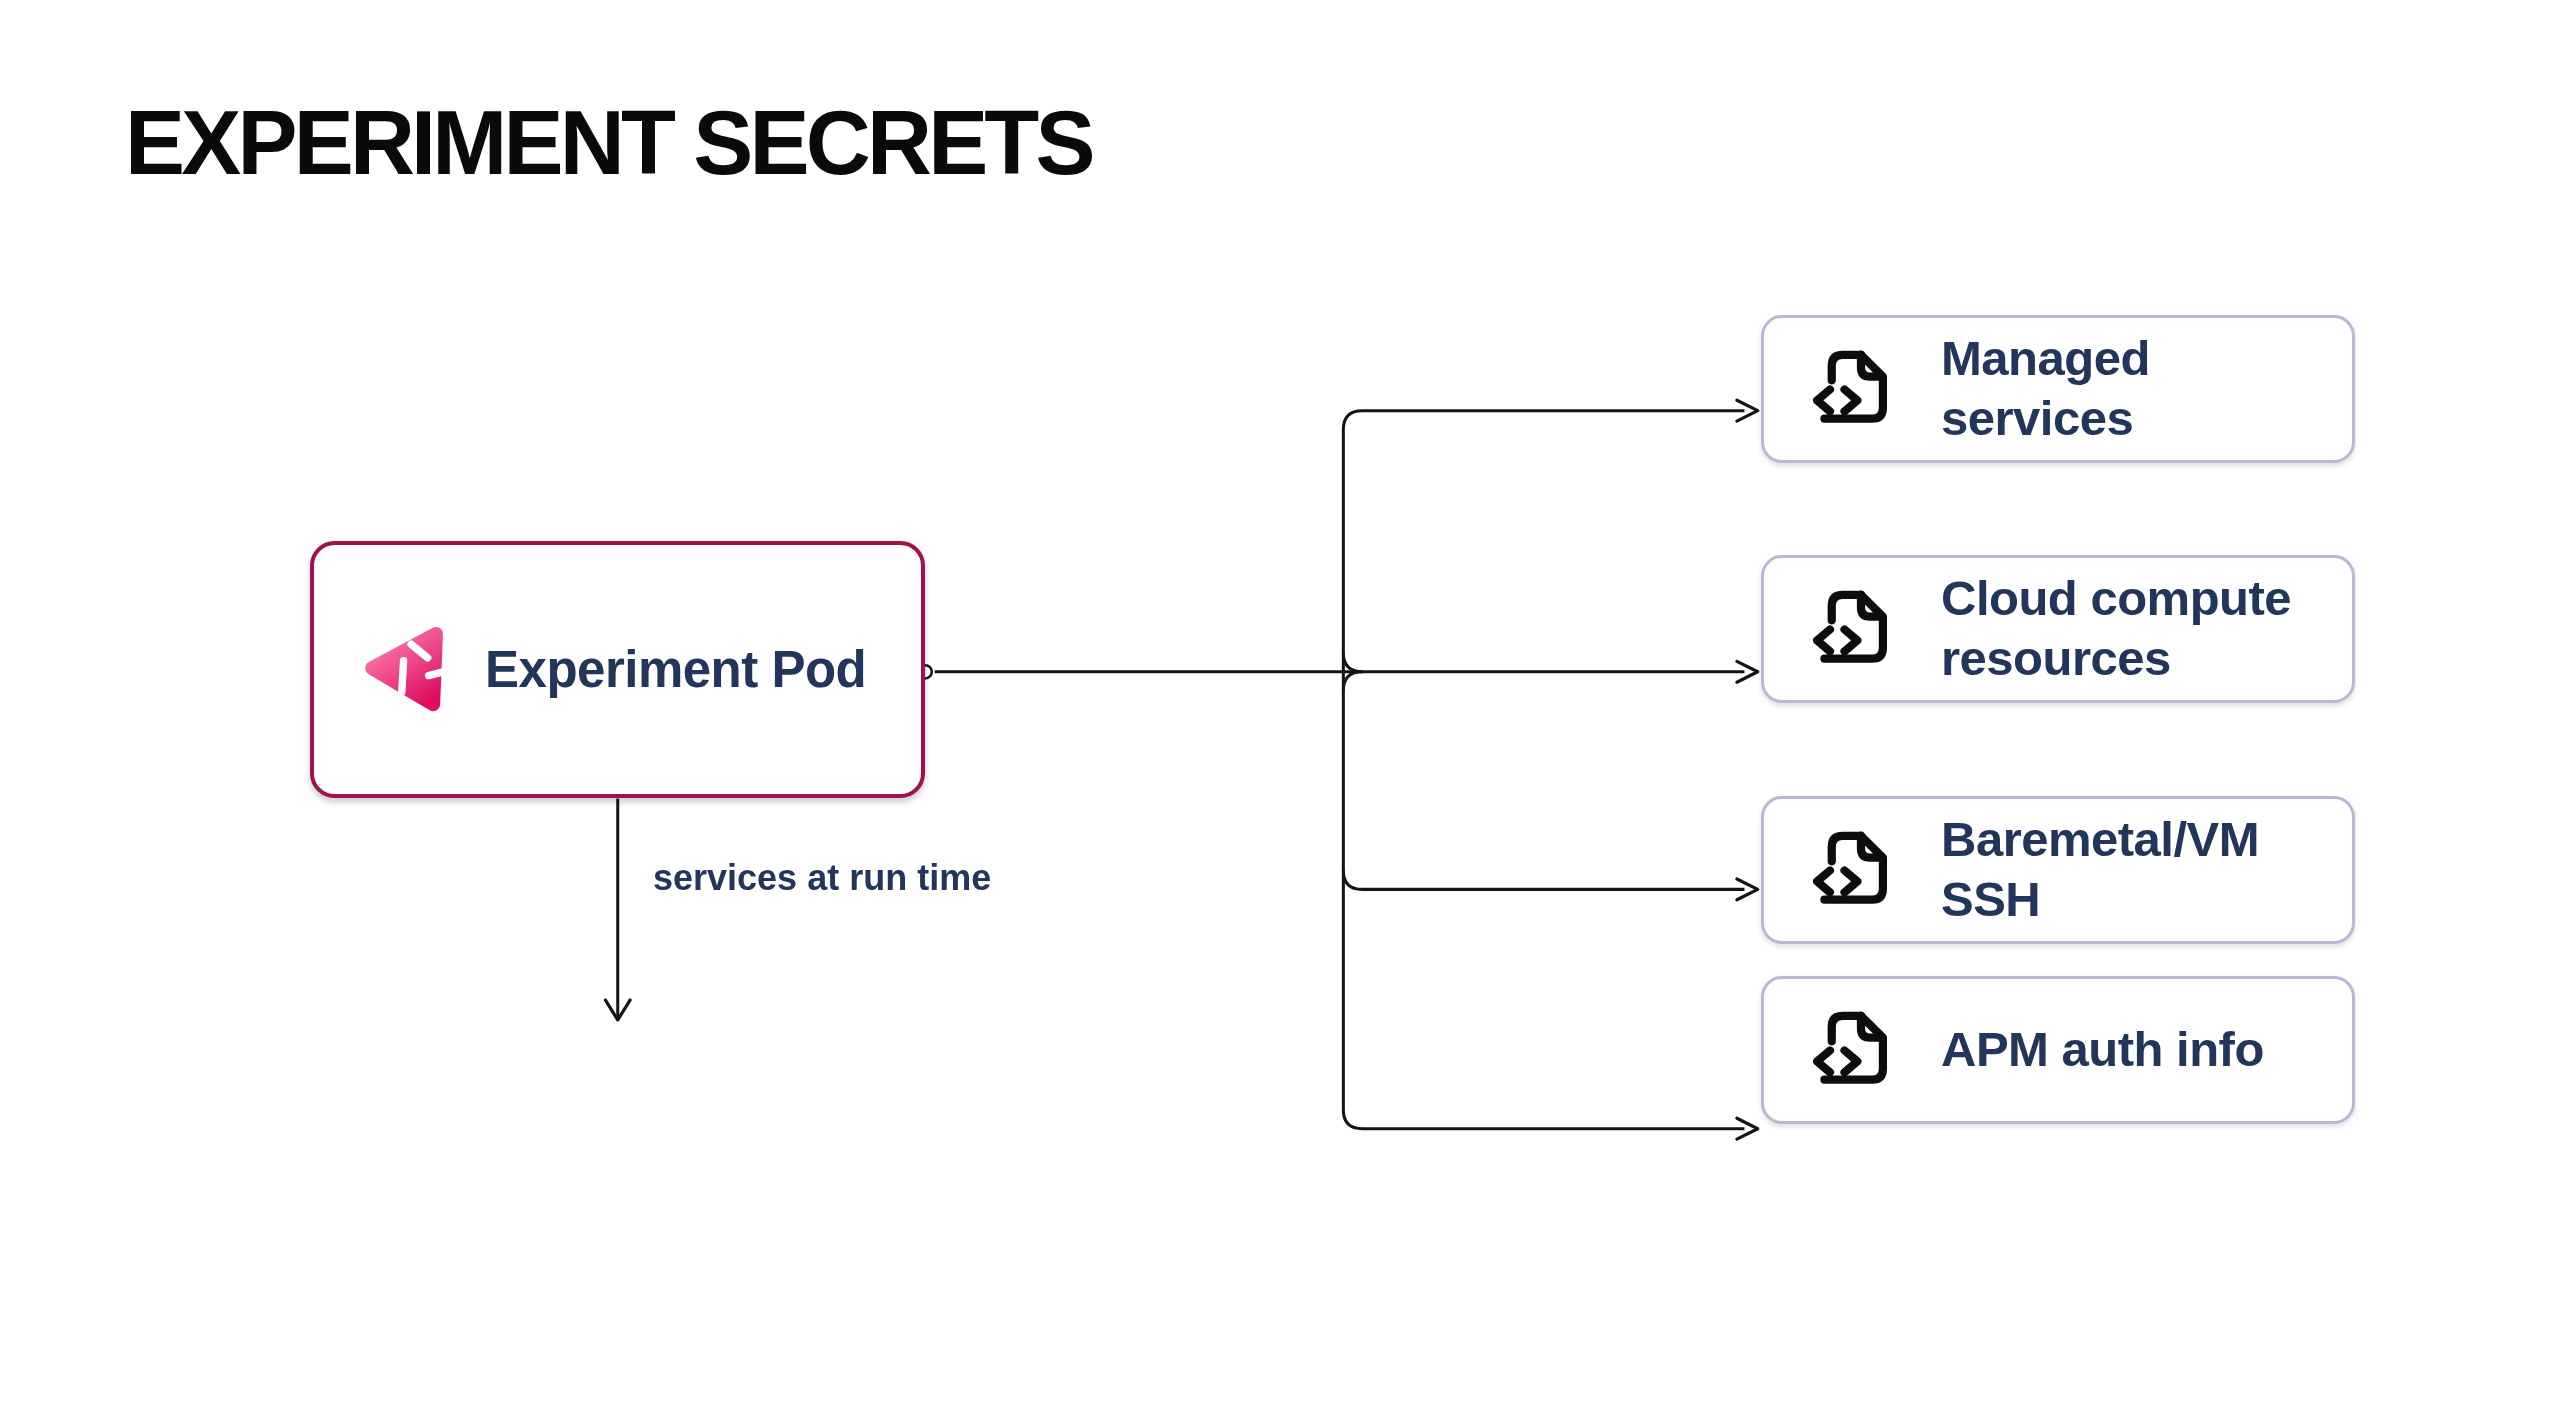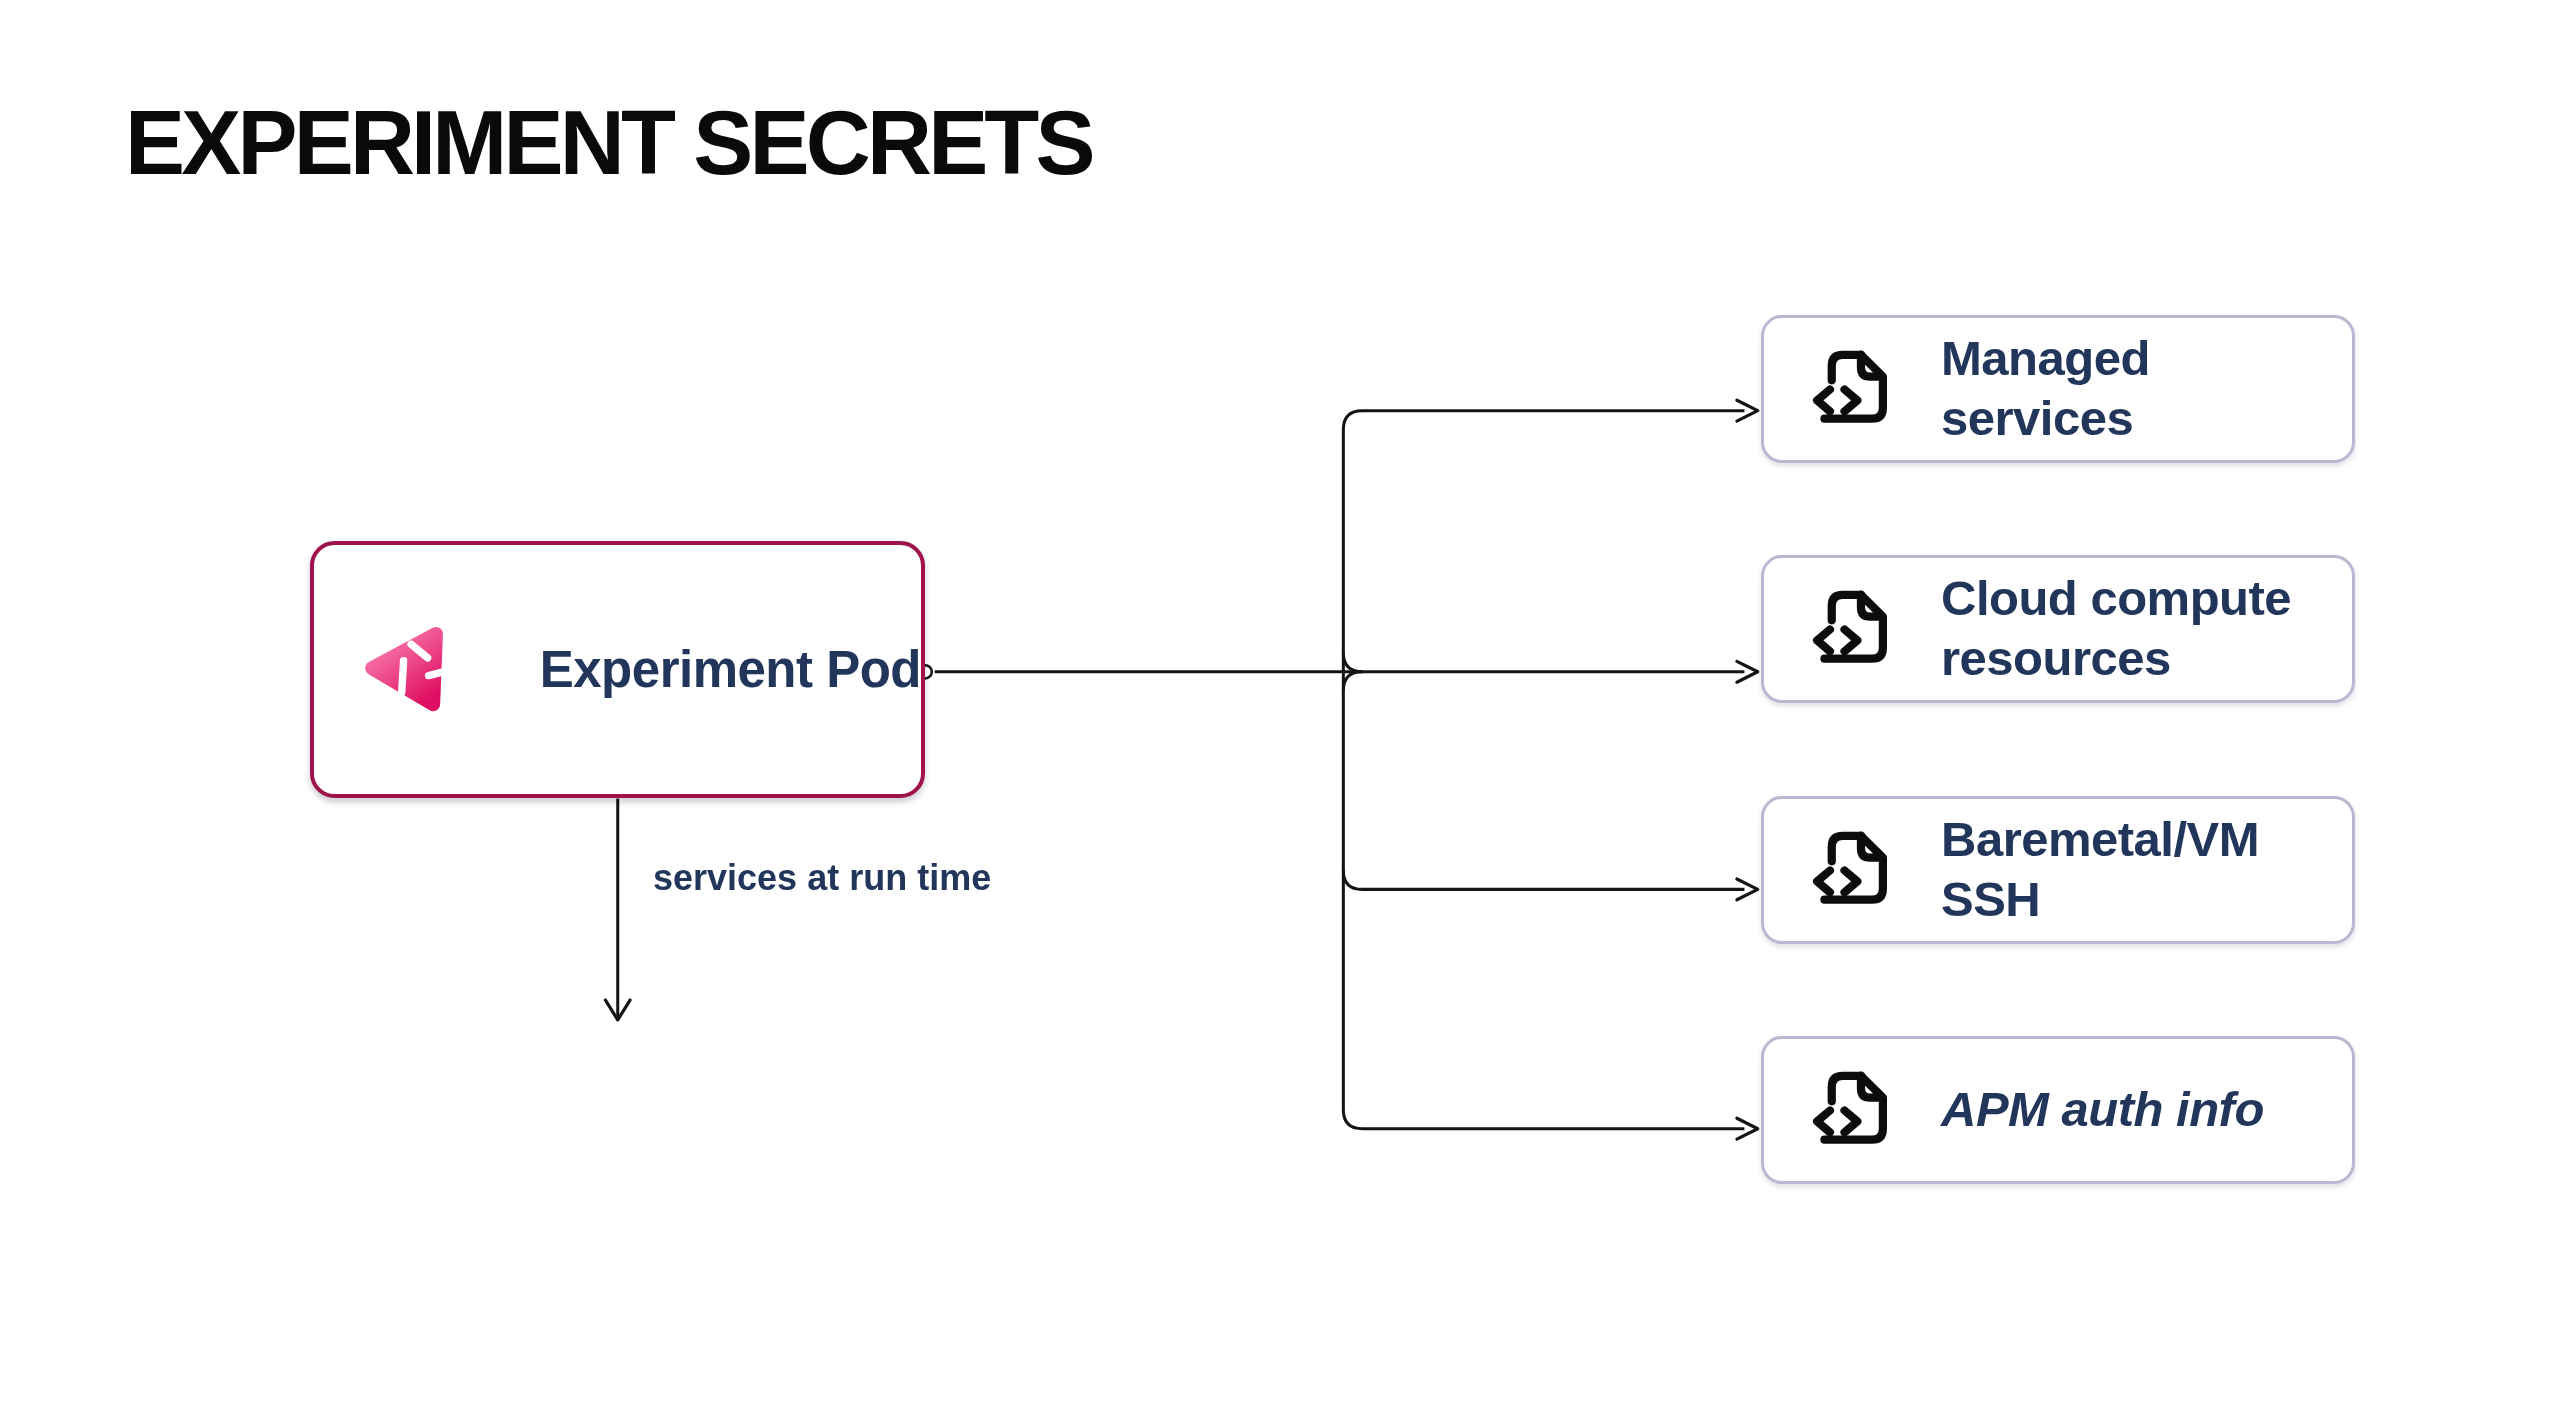--- a/index.html
+++ b/index.html
@@ -31,21 +31,20 @@
   svg.connectors{
     position:absolute;left:0;top:0;
   }
   .conn{stroke:var(--line-color);stroke-width:3.2;fill:none;}
   .conn-head{stroke:var(--line-color);stroke-width:3.4;fill:none;stroke-linecap:round;stroke-linejoin:round;}
   .pod-node{
     position:absolute;left:310px;top:541px;width:615px;height:257px;
     background:#fff;border:4.7px solid var(--pod-border);border-radius:24.6px;
     display:flex;align-items:center;gap:34px;padding-left:44px;
     box-shadow:0 3.8px 6.6px rgba(20,20,50,0.22);
-    justify-content:space-between;
   }
   .pod-label{
     font-size:51px;font-weight:bold;color:var(--text-navy);
     white-space:nowrap;letter-spacing:-0.5px;
   }
   .note-text{
     position:absolute;left:653px;top:854px;
     font-size:36px;font-weight:bold;color:var(--text-navy);
     line-height:1.32;letter-spacing:0;
   }
@@ -54,21 +53,21 @@
   }
   .target-box{
     position:absolute;left:1761px;width:594px;height:148px;
     background:#fff;border:3.8px solid var(--target-border);border-radius:21px;
     display:flex;align-items:center;gap:38px;padding-left:44px;
     box-shadow:0 2.8px 5.7px rgba(60,60,110,0.16);
   }
   .target-box.t0{top:315px;}
   .target-box.t1{top:555px;}
   .target-box.t2{top:796px;}
-  .target-box.t3{top:1036px;font-style:italic;}
+  .target-box.t3{top:976px;}
   .target-label{
     font-size:49px;font-weight:bold;color:var(--text-navy);
     line-height:1.22;max-width:407px;letter-spacing:-0.5px;
   }
   .file-code{width:95px;height:95px;flex:0 0 auto;}
   .secret-label-svg{letter-spacing:1px;}
 </style>
 </head>
 <body>
 

